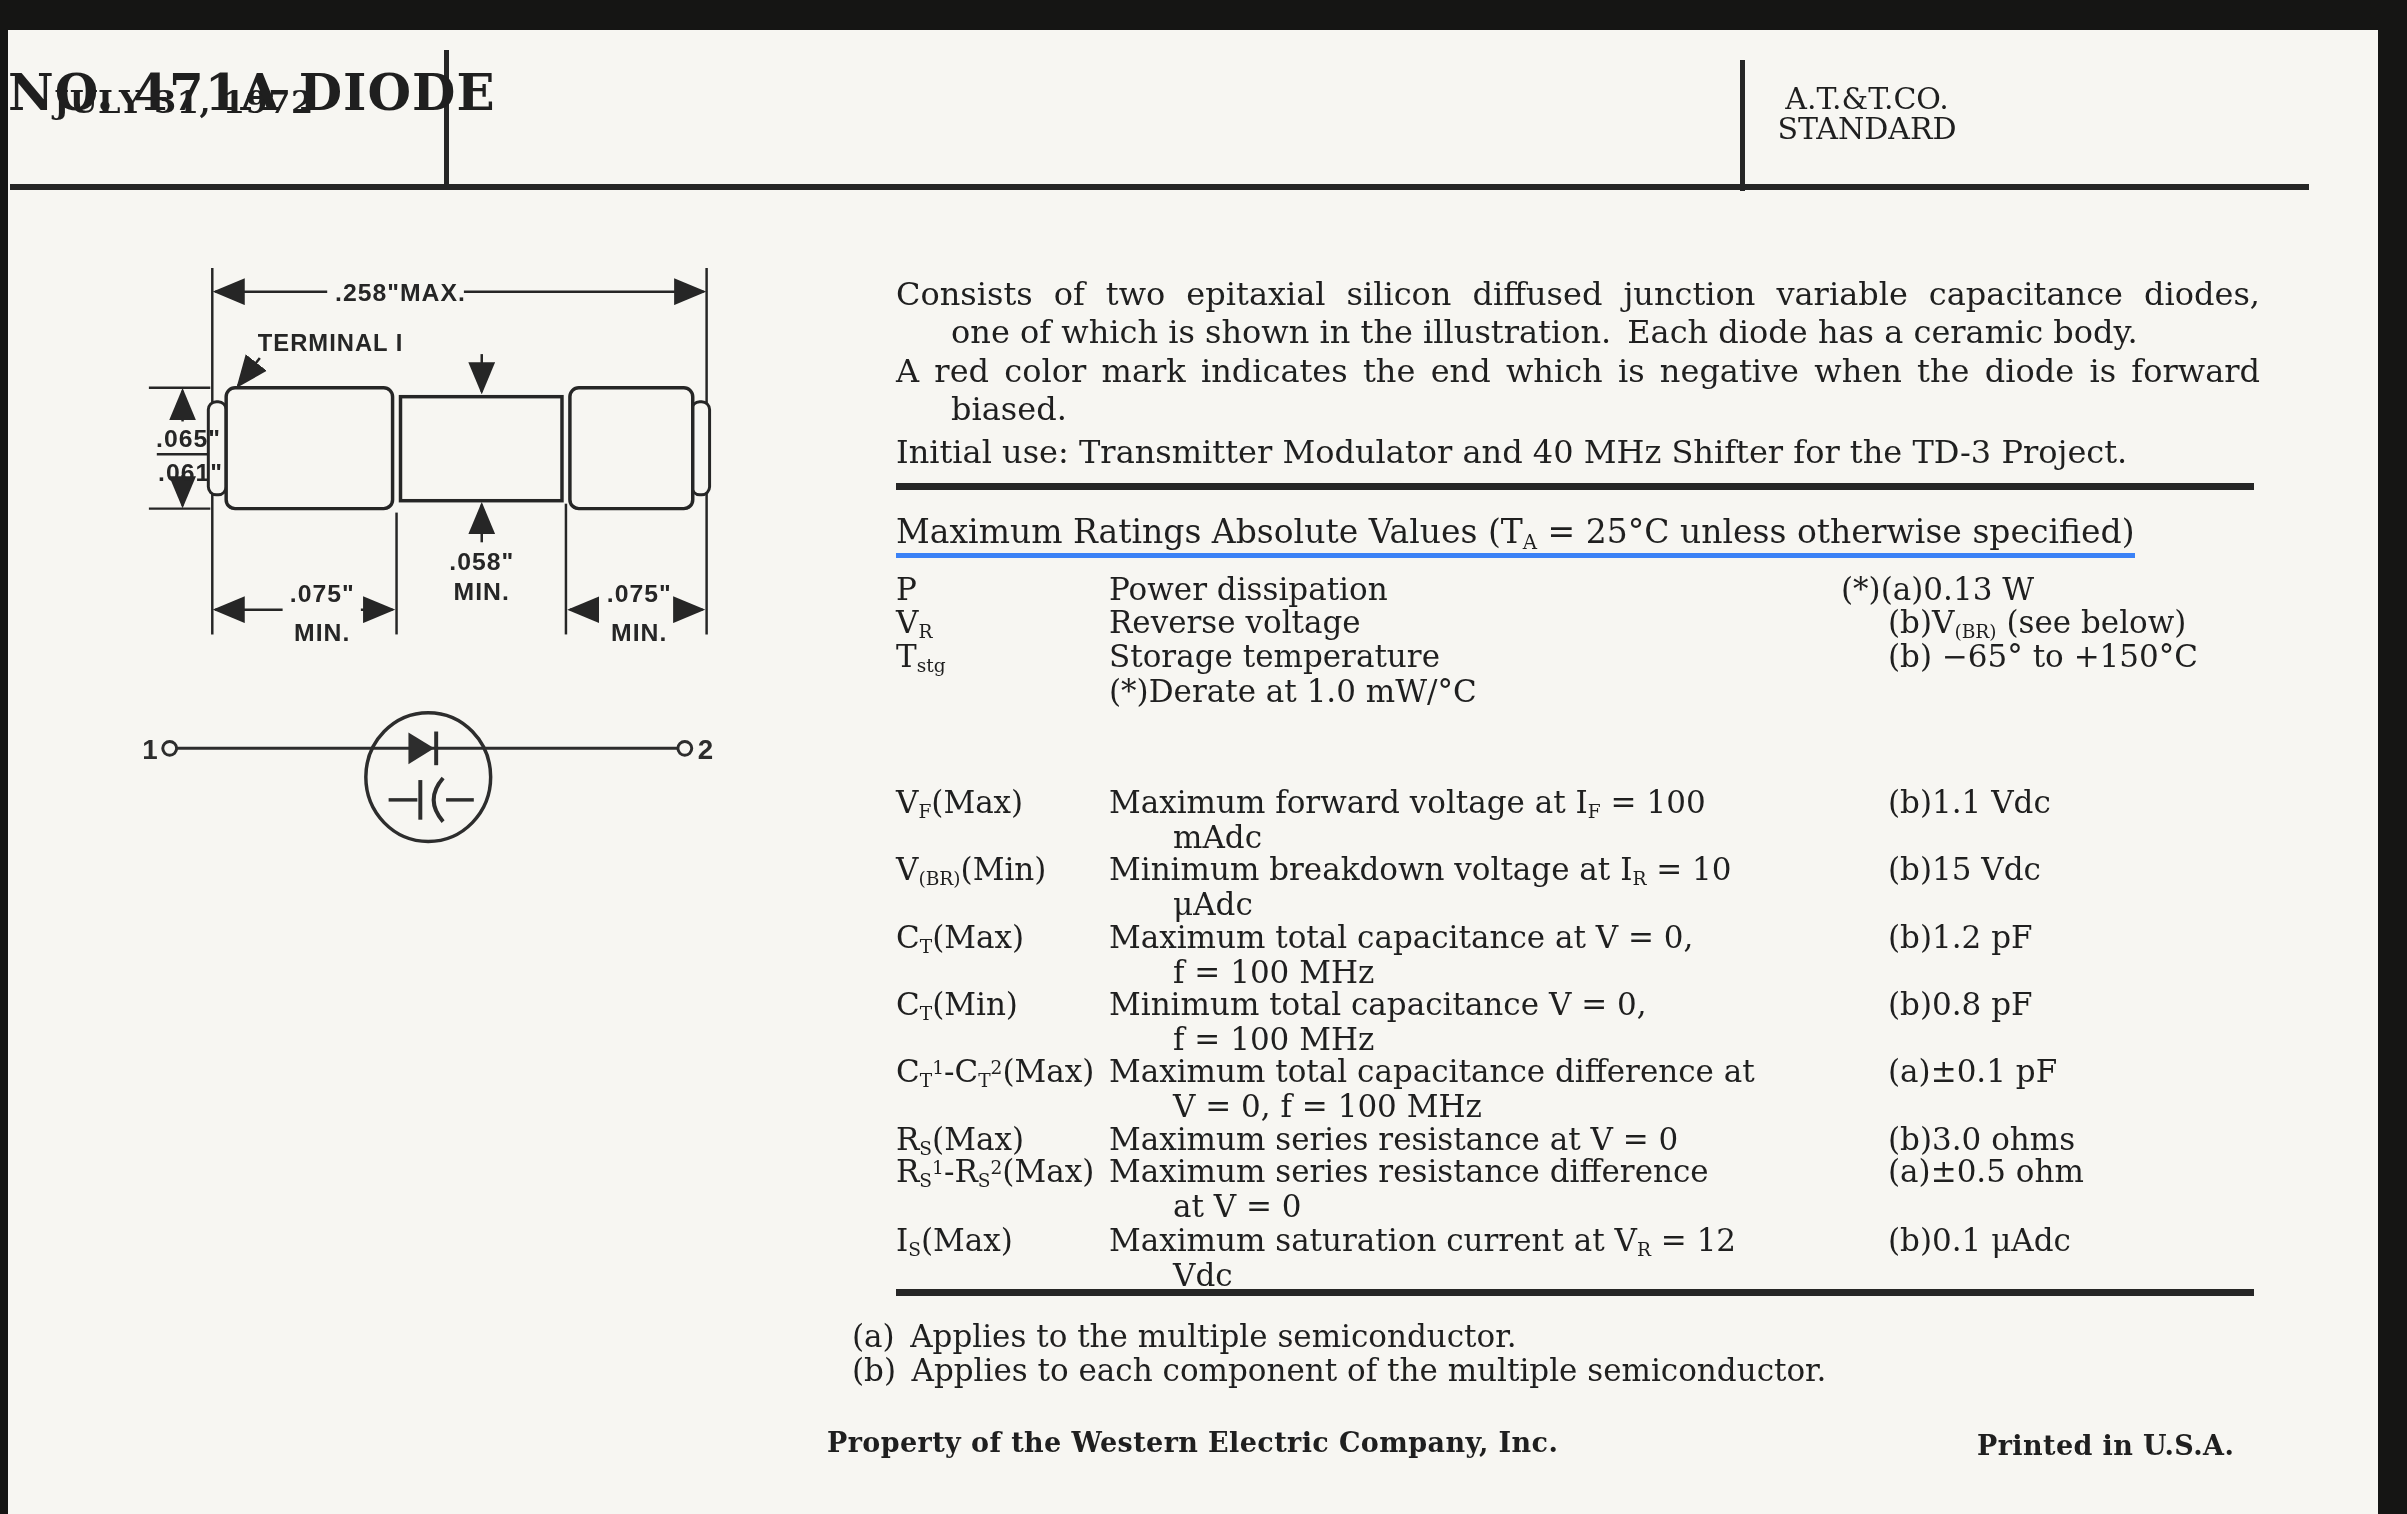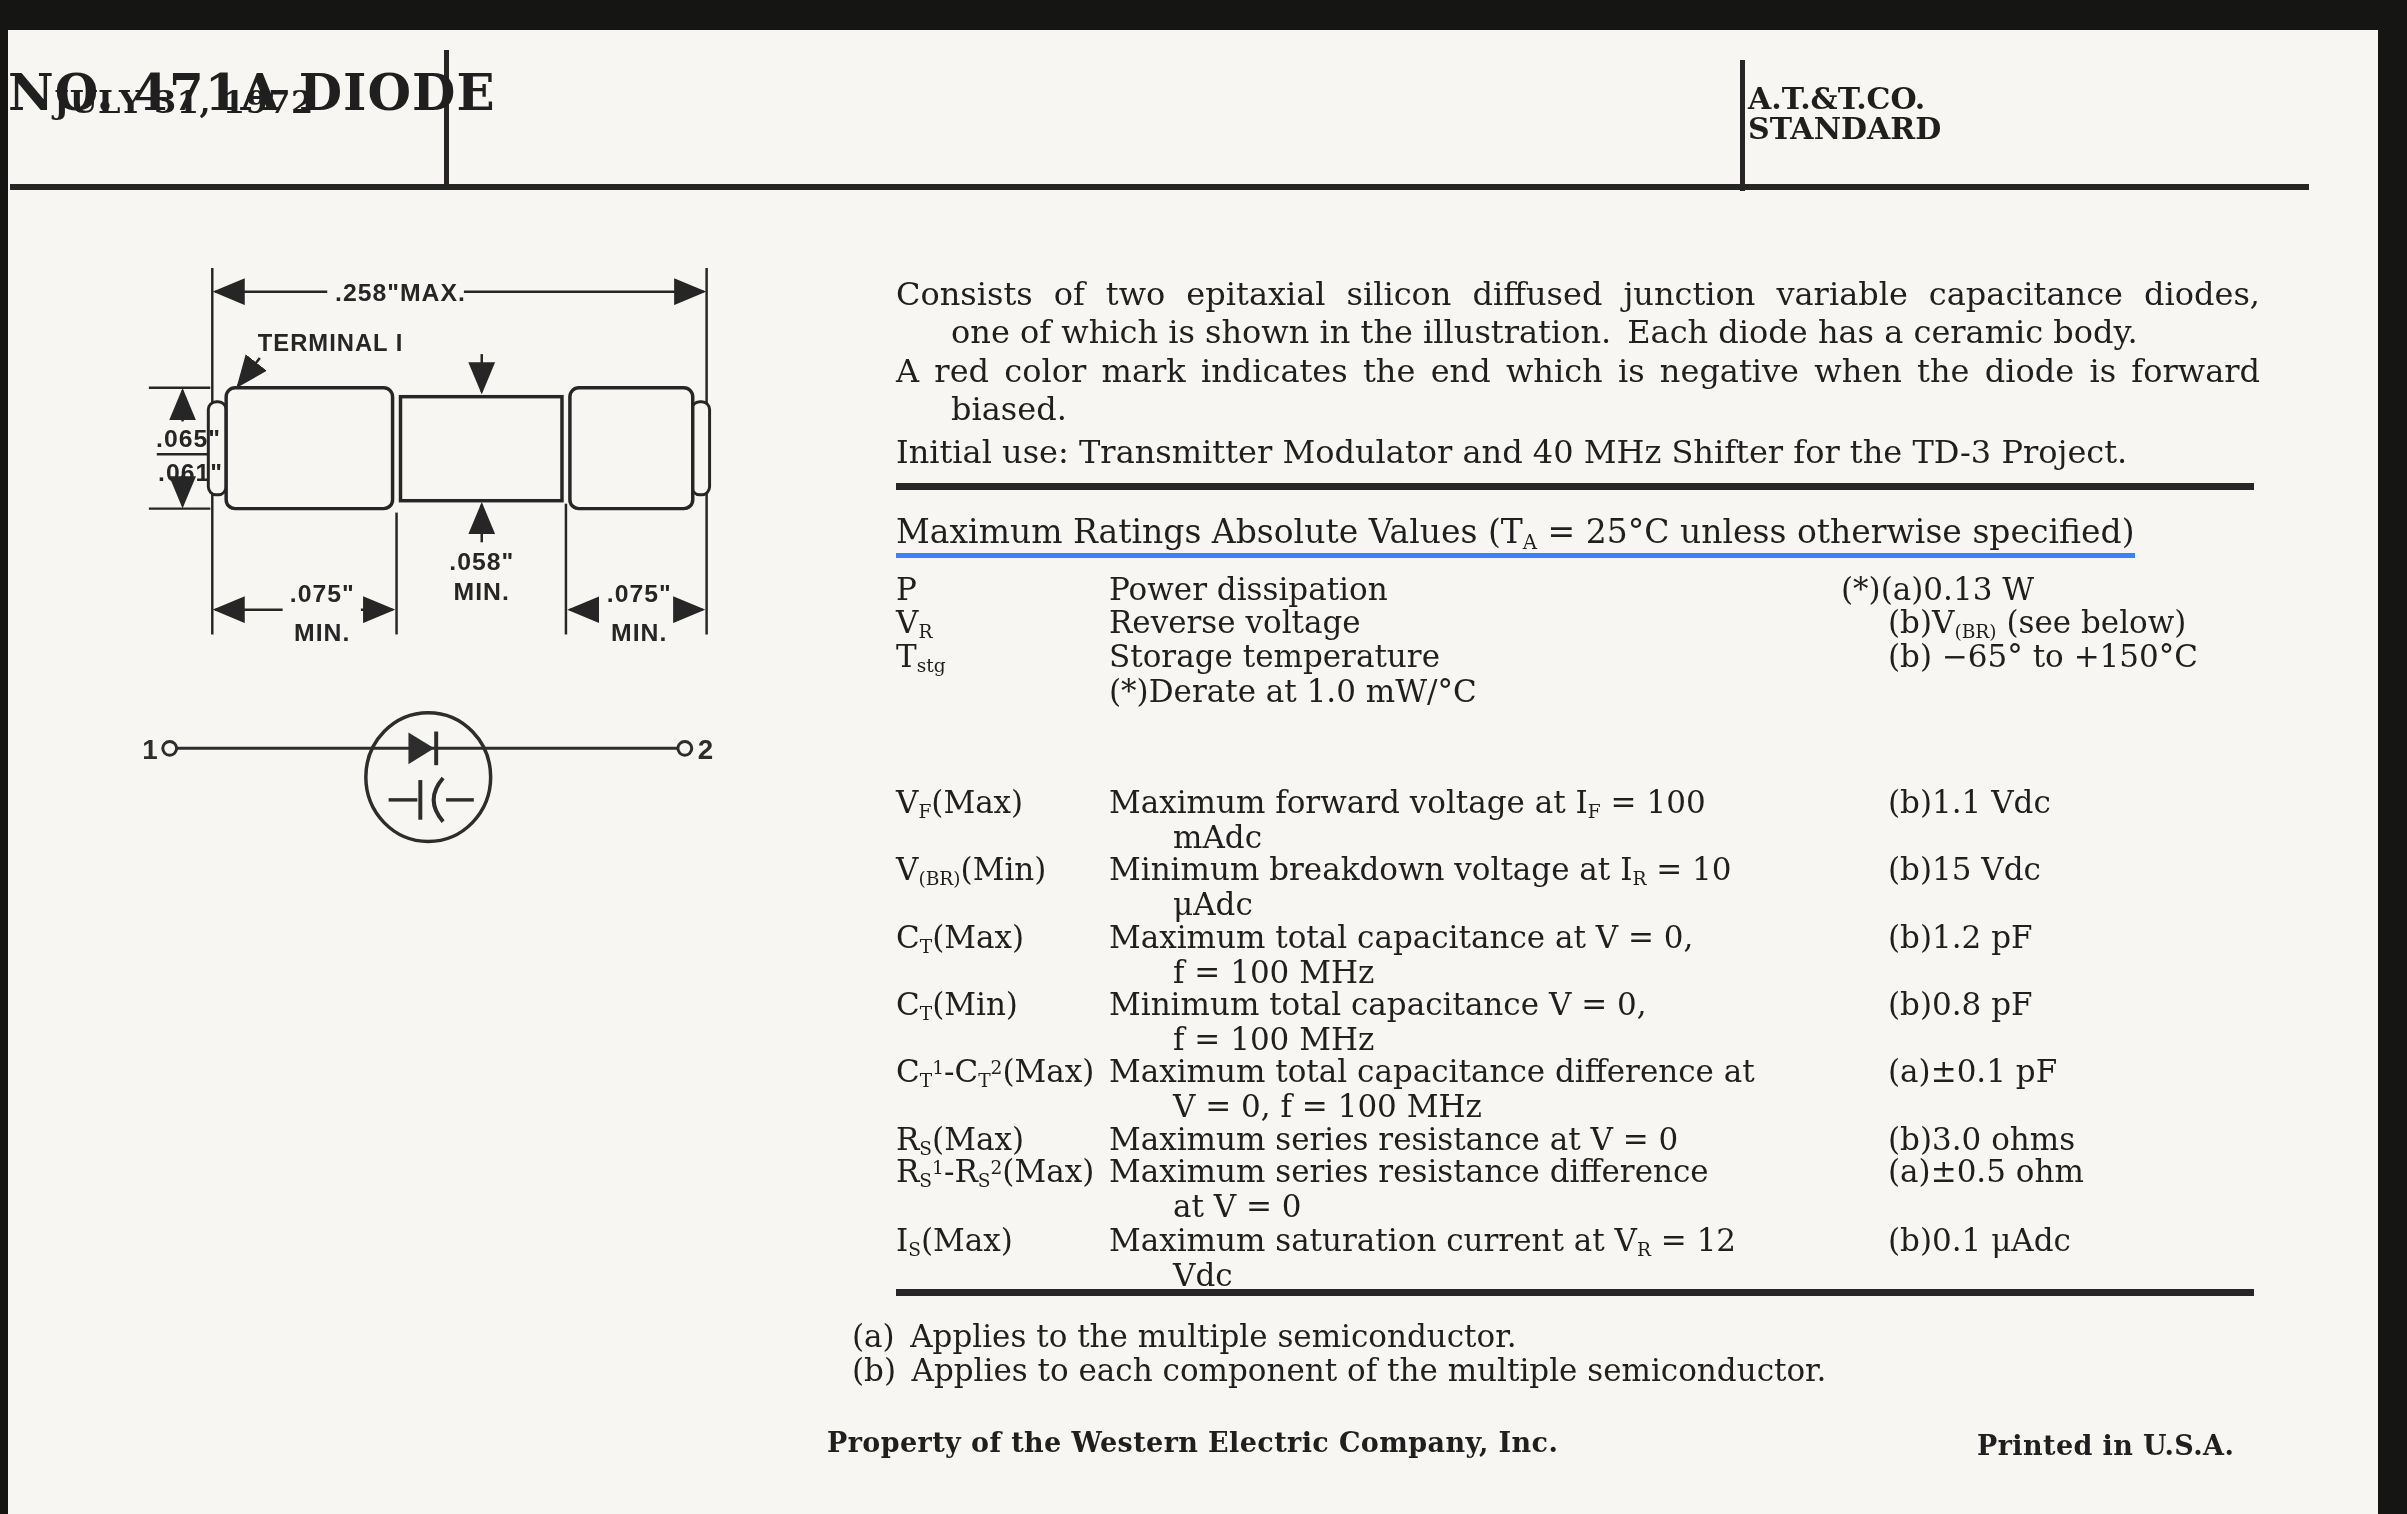--- a/index.html
+++ b/index.html
@@ -15,21 +15,21 @@
   }
   .a{position:absolute;line-height:1}
   
   .date{left:46px;top:56px;font-size:32px;font-weight:bold;letter-spacing:0.5px}
   .vline{width:5px;background:#262626}
   .vline1{left:436px;top:20px;height:137px}
   .vline2{left:1732px;top:30px;height:131px}
   .titleblock{left:0;top:0;width:2317px;text-align:left}
   .doc-title{position:relative;margin-top:38px;font-size:50px;font-weight:bold;letter-spacing:1px}
   .doc-subtitle{position:relative;margin-top:17px;font-size:34px;font-weight:bold}
-  .orgblock{left:1740px;top:54px;width:238px;font-size:30px;font-weight:bold}
+  .orgblock{left:1740px;top:54px;width:238px;text-align:center;font-size:30px;font-weight:normal}
   .org2{}
   .hrule{left:2px;top:154px;width:2299px;height:6px;background:#262626}
   
   .pline{font-size:32px;line-height:38px;white-space:nowrap}
   .pjust{width:1364px;text-align:justify;text-align-last:justify;white-space:normal}
   .p1l1{left:888px;top:245px}
   .p1l2{left:943px;top:283px}
   .p2l1{left:888px;top:322px}
   .p2l2{left:943px;top:360px}
   .p3  {left:888px;top:403px}

